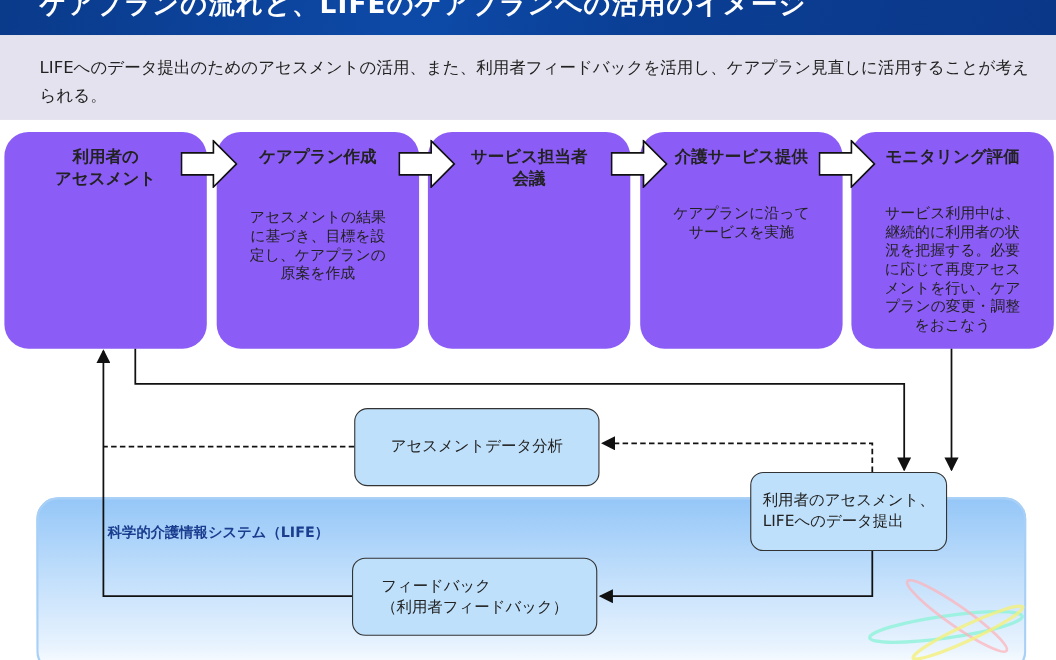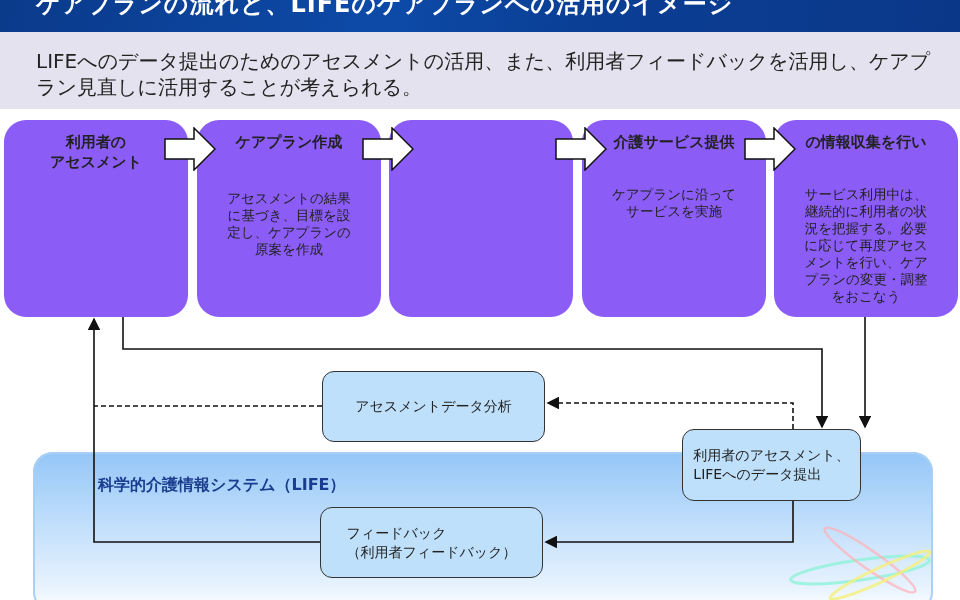--- a/index.html
+++ b/index.html
@@ -2,29 +2,29 @@
 <html><head>
 <meta charset="utf-8">
 <style>
   html, body { margin:0; padding:0; }
   body { width:960px; height:600px; position:relative; overflow:hidden; background:#ffffff;
          font-family:"DejaVu Sans", sans-serif; color:#222; }
   .title-bar { position:absolute; left:0; top:0; width:960px; height:32px;
      background:linear-gradient(100deg,#0a3a8a 0%,#0d4aa8 40%,#0a3f95 60%,#0b3788 100%); overflow:hidden; }
   .title-bar span { position:absolute; left:36px; top:-12px; font-size:24px; font-weight:bold; color:#fff; letter-spacing:1px; white-space:nowrap; }
   .intro { position:absolute; left:0; top:32px; width:960px; height:77px; background:#e4e2ee; }
-  .intro p { margin:0; position:absolute; left:36px; top:16px; width:900px; font-size:20px; line-height:26px; color:#222; }
+  .intro p { margin:0; position:absolute; left:36px; top:16px; width:900px; font-size:15px; line-height:26px; color:#222; }
   .step { position:absolute; top:120px; width:184px; height:197px; background:#8b5cf6; border-radius:22px; box-sizing:border-box; text-align:center; }
   .step .h { font-weight:bold; font-size:15px; line-height:20px; margin-top:12px; white-space:pre-line; }
   .step .b { font-size:13.5px; line-height:17px; margin:0 10px; white-space:pre-line; position:absolute; left:0; right:0; }
   .arrow { position:absolute; top:127px; width:52px; height:44px; }
   .life { position:absolute; left:33px; top:452px; width:900px; height:160px; border-radius:20px;
      background:linear-gradient(180deg,#94c6f7 0%,#bcdcfb 40%,#e8f3fe 85%,#ffffff 100%);
      box-shadow: inset 0 0 0 2px #a8d0f7; }
-  .life-label { position:absolute; left:98px; top:475px; font-size:16px; font-weight:bold; color:#1b3d8f; }
+  .life-label { position:absolute; left:98px; top:475px; font-size:13px; font-weight:bold; color:#1b3d8f; }
   .node { position:absolute; background:#bfe0fb; border:1.5px solid #333; border-radius:12px; box-sizing:border-box;
      display:flex; align-items:center; justify-content:center; text-align:left; font-size:14px; line-height:19px; white-space:pre-line; color:#222; }
   svg.connectors { position:absolute; left:0; top:0; width:960px; height:600px; pointer-events:none; }
 </style>
 </head>
 <body>
 
 <div class="title-bar">
   <span>ケアプランの流れと、LIFEのケアプランへの活用のイメージ</span>
 </div>
@@ -37,28 +37,30 @@
 アセスメント</div>
 </div>
 <div class="step" style="left:197px">
   <div class="h">ケアプラン作成</div>
   <div class="b" style="top:70px">アセスメントの結果
 に基づき、目標を設
 定し、ケアプランの
 原案を作成</div>
 </div>
 <div class="step" style="left:389px">
+  <div class="h">サービス担当者
+会議</div>
 </div>
 <div class="step" style="left:582px">
   <div class="h">介護サービス提供</div>
   <div class="b" style="top:66px">ケアプランに沿って
 サービスを実施</div>
 </div>
 <div class="step" style="left:774px">
-  <div class="h">の情報収集を行い</div>
+  <div class="h">モニタリング評価</div>
   <div class="b" style="top:66px">サービス利用中は、
 継続的に利用者の状
 況を把握する。必要
 に応じて再度アセス
 メントを行い、ケア
 プランの変更・調整
 をおこなう</div>
 </div>
 
 <svg class="arrow" style="left:164px" viewBox="0 0 52 44">

